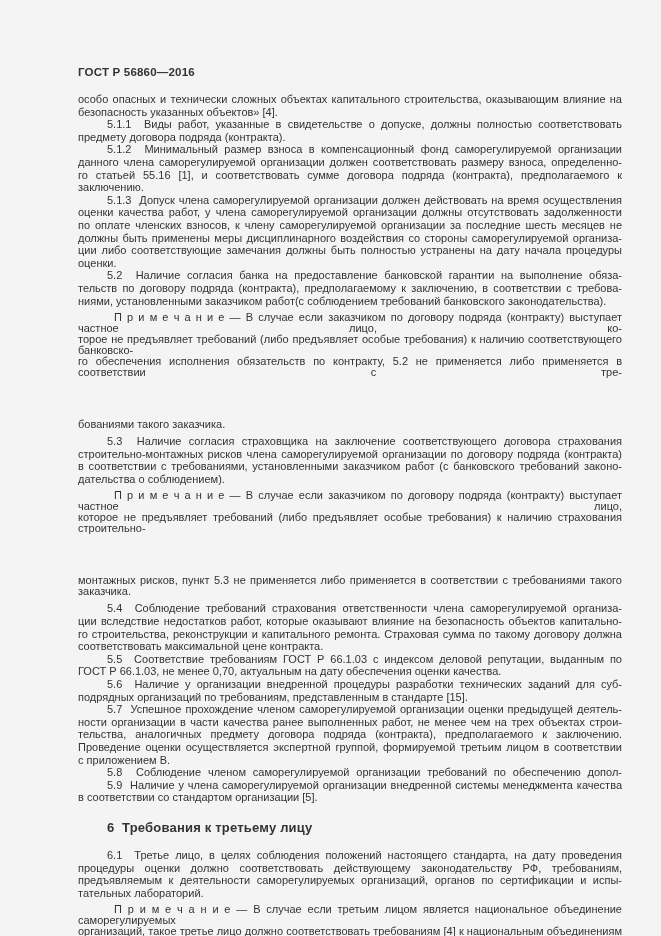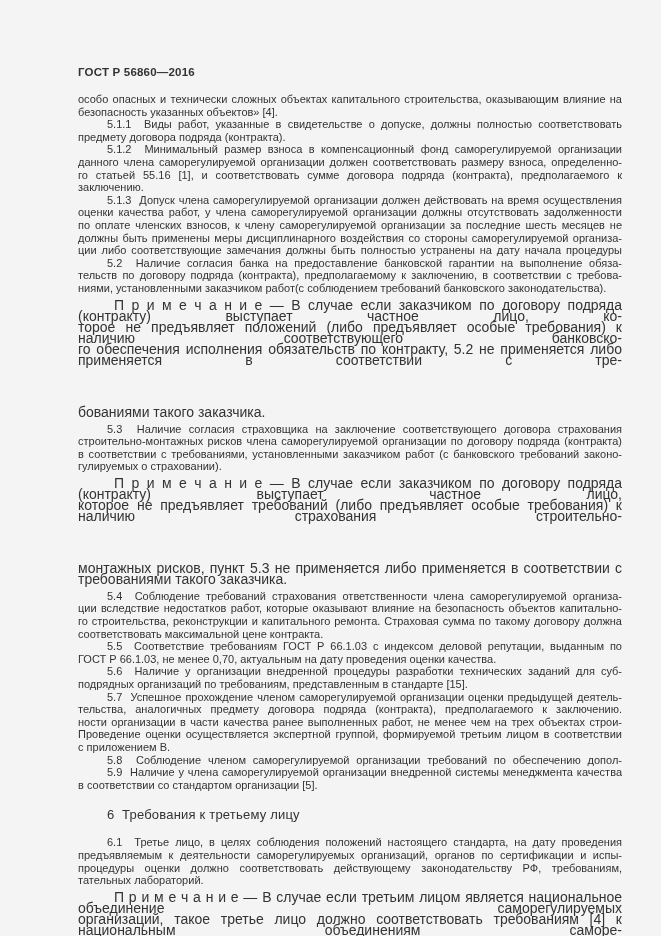--- a/index.html
+++ b/index.html
@@ -42,38 +42,38 @@
   .paragraph .line.last {
     text-align-last: left;
   }
   .paragraph .line.first {
     text-indent: 29px;
   }
   .note {
     margin: 5px 0;
   }
   .note .line {
-    font-size: 14px;
+    font-size: 11px;
     line-height: 11px;
     text-align: justify;
     text-align-last: justify;
   }
   .note .line.last {
     text-align-last: left;
     margin-top: 41px;
   }
   .note .line.first {
     text-indent: 36px;
   }
   .heading {
     margin: 16px 0 13px 0;
   }
   .heading .line {
     font-size: 13px;
-    font-weight: normal;
+    font-weight: bold;
     line-height: 16px;
     text-align: right;
     text-align-last: left;
     text-indent: 29px;
     letter-spacing: 0.2px;
   }
   .page-number {
     font-size: 10.5px;
     line-height: 12px;
     margin-top: 9px;
@@ -99,78 +99,79 @@
         <div class="line">данного члена саморегулируемой организации должен соответствовать размеру взноса, определенно-</div>
         <div class="line">го статьей 55.16 [1], и соответствовать сумме договора подряда (контракта), предполагаемого к</div>
         <div class="line last">заключению.</div>
       </div>
       <div class="block paragraph">
         <div class="line first">5.1.3&nbsp; Допуск члена саморегулируемой организации должен действовать на время осуществления</div>
         <div class="line">оценки качества работ, у члена саморегулируемой организации должны отсутствовать задолженности</div>
         <div class="line">по оплате членских взносов, к члену саморегулируемой организации за последние шесть месяцев не</div>
         <div class="line">должны быть применены меры дисциплинарного воздействия со стороны саморегулируемой организа-</div>
         <div class="line">ции либо соответствующие замечания должны быть полностью устранены на дату начала процедуры</div>
+        <div class="line last">оценки.</div>
       </div>
       <div class="block paragraph">
         <div class="line first">5.2&nbsp; Наличие согласия банка на предоставление банковской гарантии на выполнение обяза-</div>
         <div class="line">тельств по договору подряда (контракта), предполагаемому к заключению, в соответствии с требова-</div>
         <div class="line last">ниями, установленными заказчиком работ(с соблюдением требований банковского законодательства).</div>
       </div>
       <div class="block note">
         <div class="line first">П&nbsp;р&nbsp;и&nbsp;м&nbsp;е&nbsp;ч&nbsp;а&nbsp;н&nbsp;и&nbsp;е — В случае если заказчиком по договору подряда (контракту) выступает частное лицо, ко-</div>
-        <div class="line">торое не предъявляет положений (либо предъявляет особые требования) к наличию соответствующего банковско-</div>
+        <div class="line">торое не предъявляет требований (либо предъявляет особые требования) к наличию соответствующего банковско-</div>
         <div class="line">го обеспечения исполнения обязательств по контракту, 5.2 не применяется либо применяется в соответствии с тре-</div>
         <div class="line last">бованиями такого заказчика.</div>
       </div>
       <div class="block paragraph">
         <div class="line first">5.3&nbsp; Наличие согласия страховщика на заключение соответствующего договора страхования</div>
         <div class="line">строительно-монтажных рисков члена саморегулируемой организации по договору подряда (контракта)</div>
         <div class="line">в соответствии с требованиями, установленными заказчиком работ (с банковского требований законо-</div>
-        <div class="line last">гулируемых о страховании).</div>
+        <div class="line last">дательства о соблюдением).</div>
       </div>
       <div class="block note">
         <div class="line first">П&nbsp;р&nbsp;и&nbsp;м&nbsp;е&nbsp;ч&nbsp;а&nbsp;н&nbsp;и&nbsp;е — В случае если заказчиком по договору подряда (контракту) выступает частное лицо,</div>
         <div class="line">которое не предъявляет требований (либо предъявляет особые требования) к наличию страхования строительно-</div>
         <div class="line last">монтажных рисков, пункт 5.3 не применяется либо применяется в соответствии с требованиями такого заказчика.</div>
       </div>
       <div class="block paragraph">
         <div class="line first">5.4&nbsp; Соблюдение требований страхования ответственности члена саморегулируемой организа-</div>
         <div class="line">ции вследствие недостатков работ, которые оказывают влияние на безопасность объектов капитально-</div>
         <div class="line">го строительства, реконструкции и капитального ремонта. Страховая сумма по такому договору должна</div>
         <div class="line last">соответствовать максимальной цене контракта.</div>
       </div>
       <div class="block paragraph">
         <div class="line first">5.5&nbsp; Соответствие требованиям ГОСТ Р 66.1.03 с индексом деловой репутации, выданным по</div>
-        <div class="line last">ГОСТ Р 66.1.03, не менее 0,70, актуальным на дату проведения оценки качества.</div>
+        <div class="line last">ГОСТ Р 66.1.03, не менее 0,70, актуальным на дату обеспечения оценки качества.</div>
       </div>
       <div class="block paragraph">
         <div class="line first">5.6&nbsp; Наличие у организации внедренной процедуры разработки технических заданий для суб-</div>
         <div class="line last">подрядных организаций по требованиям, представленным в стандарте [15].</div>
       </div>
       <div class="block paragraph">
         <div class="line first">5.7&nbsp; Успешное прохождение членом саморегулируемой организации оценки предыдущей деятель-</div>
+        <div class="line">ности организации в части качества ранее выполненных работ, не менее чем на трех объектах строи-</div>
         <div class="line">тельства, аналогичных предмету договора подряда (контракта), предполагаемого к заключению.</div>
-        <div class="line">ности организации в части качества ранее выполненных работ, не менее чем на трех объектах строи-</div>
         <div class="line">Проведение оценки осуществляется экспертной группой, формируемой третьим лицом в соответствии</div>
         <div class="line last">с приложением В.</div>
       </div>
       <div class="block paragraph">
         <div class="line first">5.8&nbsp; Соблюдение членом саморегулируемой организации требований по обеспечению допол-</div>
       </div>
       <div class="block paragraph">
         <div class="line first">5.9&nbsp; Наличие у члена саморегулируемой организации внедренной системы менеджмента качества</div>
         <div class="line last">в соответствии со стандартом организации [5].</div>
       </div>
       <div class="block heading">
         <div class="line first last">6&nbsp; Требования к третьему лицу</div>
       </div>
       <div class="block paragraph">
         <div class="line first">6.1&nbsp; Третье лицо, в целях соблюдения положений настоящего стандарта, на дату проведения</div>
+        <div class="line">процедуры оценки должно соответствовать действующему законодательству РФ, требованиям,</div>
         <div class="line">предъявляемым к деятельности саморегулируемых организаций, органов по сертификации и испы-</div>
-        <div class="line">процедуры оценки должно соответствовать действующему законодательству РФ, требованиям,</div>
         <div class="line last">тательных лабораторий.</div>
       </div>
       <div class="block note">
         <div class="line first">П&nbsp;р&nbsp;и&nbsp;м&nbsp;е&nbsp;ч&nbsp;а&nbsp;н&nbsp;и&nbsp;е — В случае если третьим лицом является национальное объединение саморегулируемых</div>
         <div class="line">организаций, такое третье лицо должно соответствовать требованиям [4] к национальным объединениям саморе-</div>
         <div class="line last">гулируемых организаций, а также требованиям законодательства РФ к органам по сертификации.</div>
       </div>
     </div>
 
   <div class="page-number">4</div>

